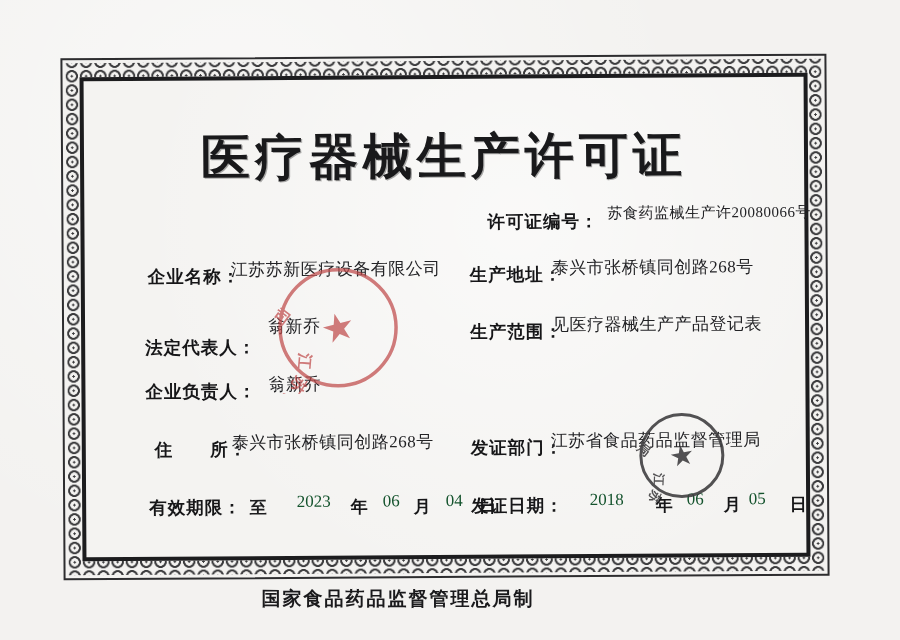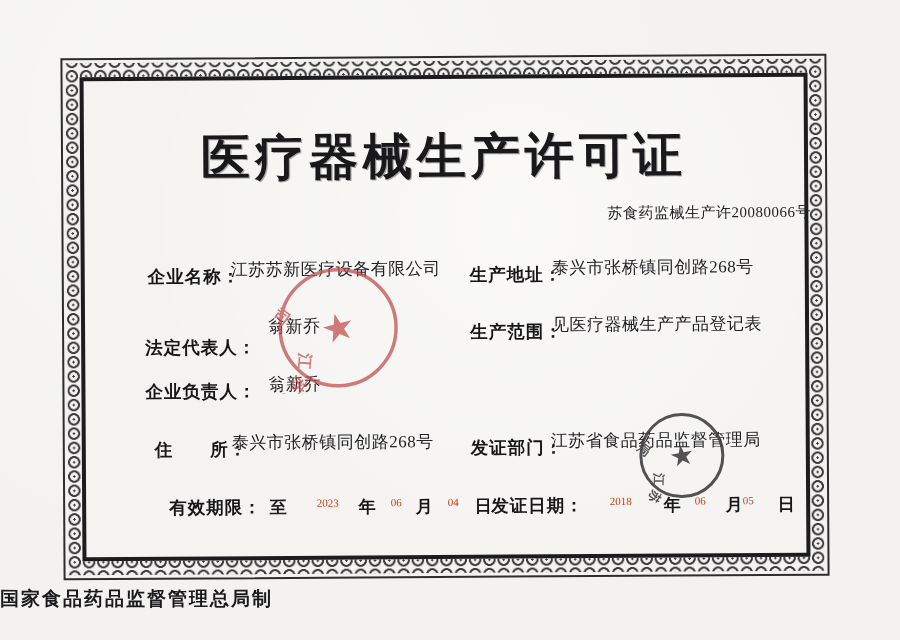--- a/index.html
+++ b/index.html
@@ -75,66 +75,67 @@
     position: absolute;
     white-space: nowrap;
     font-size: 17px;
   }
   .dateline .dl-label {
     font-family: "Liberation Sans", sans-serif;
     font-weight: bold;
     font-size: 17.5px;
     letter-spacing: 1px;
     color: #161618;
-    margin-left: 20px;
   }
   .dateline .unit {
     font-family: "Liberation Sans", sans-serif;
     font-weight: bold;
     font-size: 17px;
     color: #161618;
   }
   .dateline .num {
     display: inline-block;
     transform: translateY(-6px);
-    font-size: 11px;
-    color: #c2410c;
+    font-size: 17px;
+    color: #14532d;
   }
   .prefix-zhi {
     font-family: "Liberation Sans", sans-serif;
     font-weight: bold;
     font-size: 17px;
     margin-left: 8px;
   }
   
   .seal { position: absolute; pointer-events: none; }
   .seal-red { opacity: 0.72; }
   .seal-dark { opacity: 0.88; }
   
   .footer-line {
     position: absolute;
     left: 0; right: 0; top: 586px;
+    text-align: center;
     font-family: "Liberation Sans", sans-serif;
     font-weight: bold;
     font-size: 19px;
     letter-spacing: 2px;
     color: #1a1a1c;
   }
 </style>
 </head>
 <body>
 
 <div class="page">
 
   <div class="frame">
     <div class="rosette-band"></div>
     <div class="panel"></div>
 
     <div class="cert-title">医疗器械生产许可证</div>
 
+    <span class="lbl" style="left:424px; top:152px;">许可证编号：</span>
     <span class="val license-val" style="left:544px; top:147px;">苏食药监械生产许20080066号</span>
 
     <span class="lbl" style="left:84px; top:205px;">企业名称：</span>
     <span class="val" style="left:167px; top:199px;">江苏苏新医疗设备有限公司</span>
     <span class="lbl" style="left:406px; top:205px;">生产地址：</span>
     <span class="val" style="left:488px; top:199px;">泰兴市张桥镇同创路268号</span>
 
     <span class="lbl" style="left:81px; top:276px;">法定代表人：</span>
     <span class="val" style="left:204px; top:256px;">翁新乔</span>
     <span class="lbl" style="left:406px; top:262px;">生产范围：</span>
@@ -146,21 +147,21 @@
     <span class="lbl" style="left:90px; top:378px;">住　　所：</span>
     <span class="val" style="left:167px; top:372px;">泰兴市张桥镇同创路268号</span>
     <span class="lbl" style="left:406px; top:378px;">发证部门：</span>
     <span class="val" style="left:486px; top:372px;">江苏省食品药品监督管理局</span>
 
     <div class="dateline" style="left:84px; top:436px;">
       <span class="dl-label">有效期限：</span><span class="prefix-zhi">至</span><span class="num" style="margin-left:30px;">2023</span><span class="unit" style="margin-left:20px;">年</span><span class="num" style="margin-left:15px;">06</span><span class="unit" style="margin-left:14px;">月</span><span class="num" style="margin-left:15px;">04</span><span class="unit" style="margin-left:16px;">日</span>
     </div>
 
     <div class="dateline" style="left:406px; top:436px;">
-      <span class="dl-label">发证日期：</span><span class="num" style="margin-left:26px;text-align:center;">2018</span><span class="unit" style="margin-left:32px;">年</span><span class="num" style="margin-left:14px;">06</span><span class="unit" style="margin-left:20px;">月</span><span class="num" style="margin-left:0;">05</span><span class="unit" style="margin-left:24px;">日</span>
+      <span class="dl-label">发证日期：</span><span class="num" style="margin-left:26px;text-align:center;">2018</span><span class="unit" style="margin-left:32px;">年</span><span class="num" style="margin-left:14px;">06</span><span class="unit" style="margin-left:20px;">月</span><span class="num" style="margin-left:8px;">05</span><span class="unit" style="margin-left:24px;">日</span>
     </div>
 
     <svg class="seal seal-red" style="left:208px; top:203px; width:132px; height:132px;" viewBox="0 0 132 132">
       <defs>
         <path id="sealPathCompany" d="M 26.2,89 A 46,46 0 1 1 26.1,88.5" fill="none"></path>
       </defs>
       <circle cx="66" cy="66" r="58" fill="none" stroke="#c04b4b" stroke-width="3.5"></circle>
       <text font-size="16" letter-spacing="6" fill="#c04b4b" font-family="Liberation Sans, sans-serif" font-weight="bold">
         <textPath href="#sealPathCompany" startOffset="2">江苏苏新医疗设备有限公司</textPath>
       </text>

